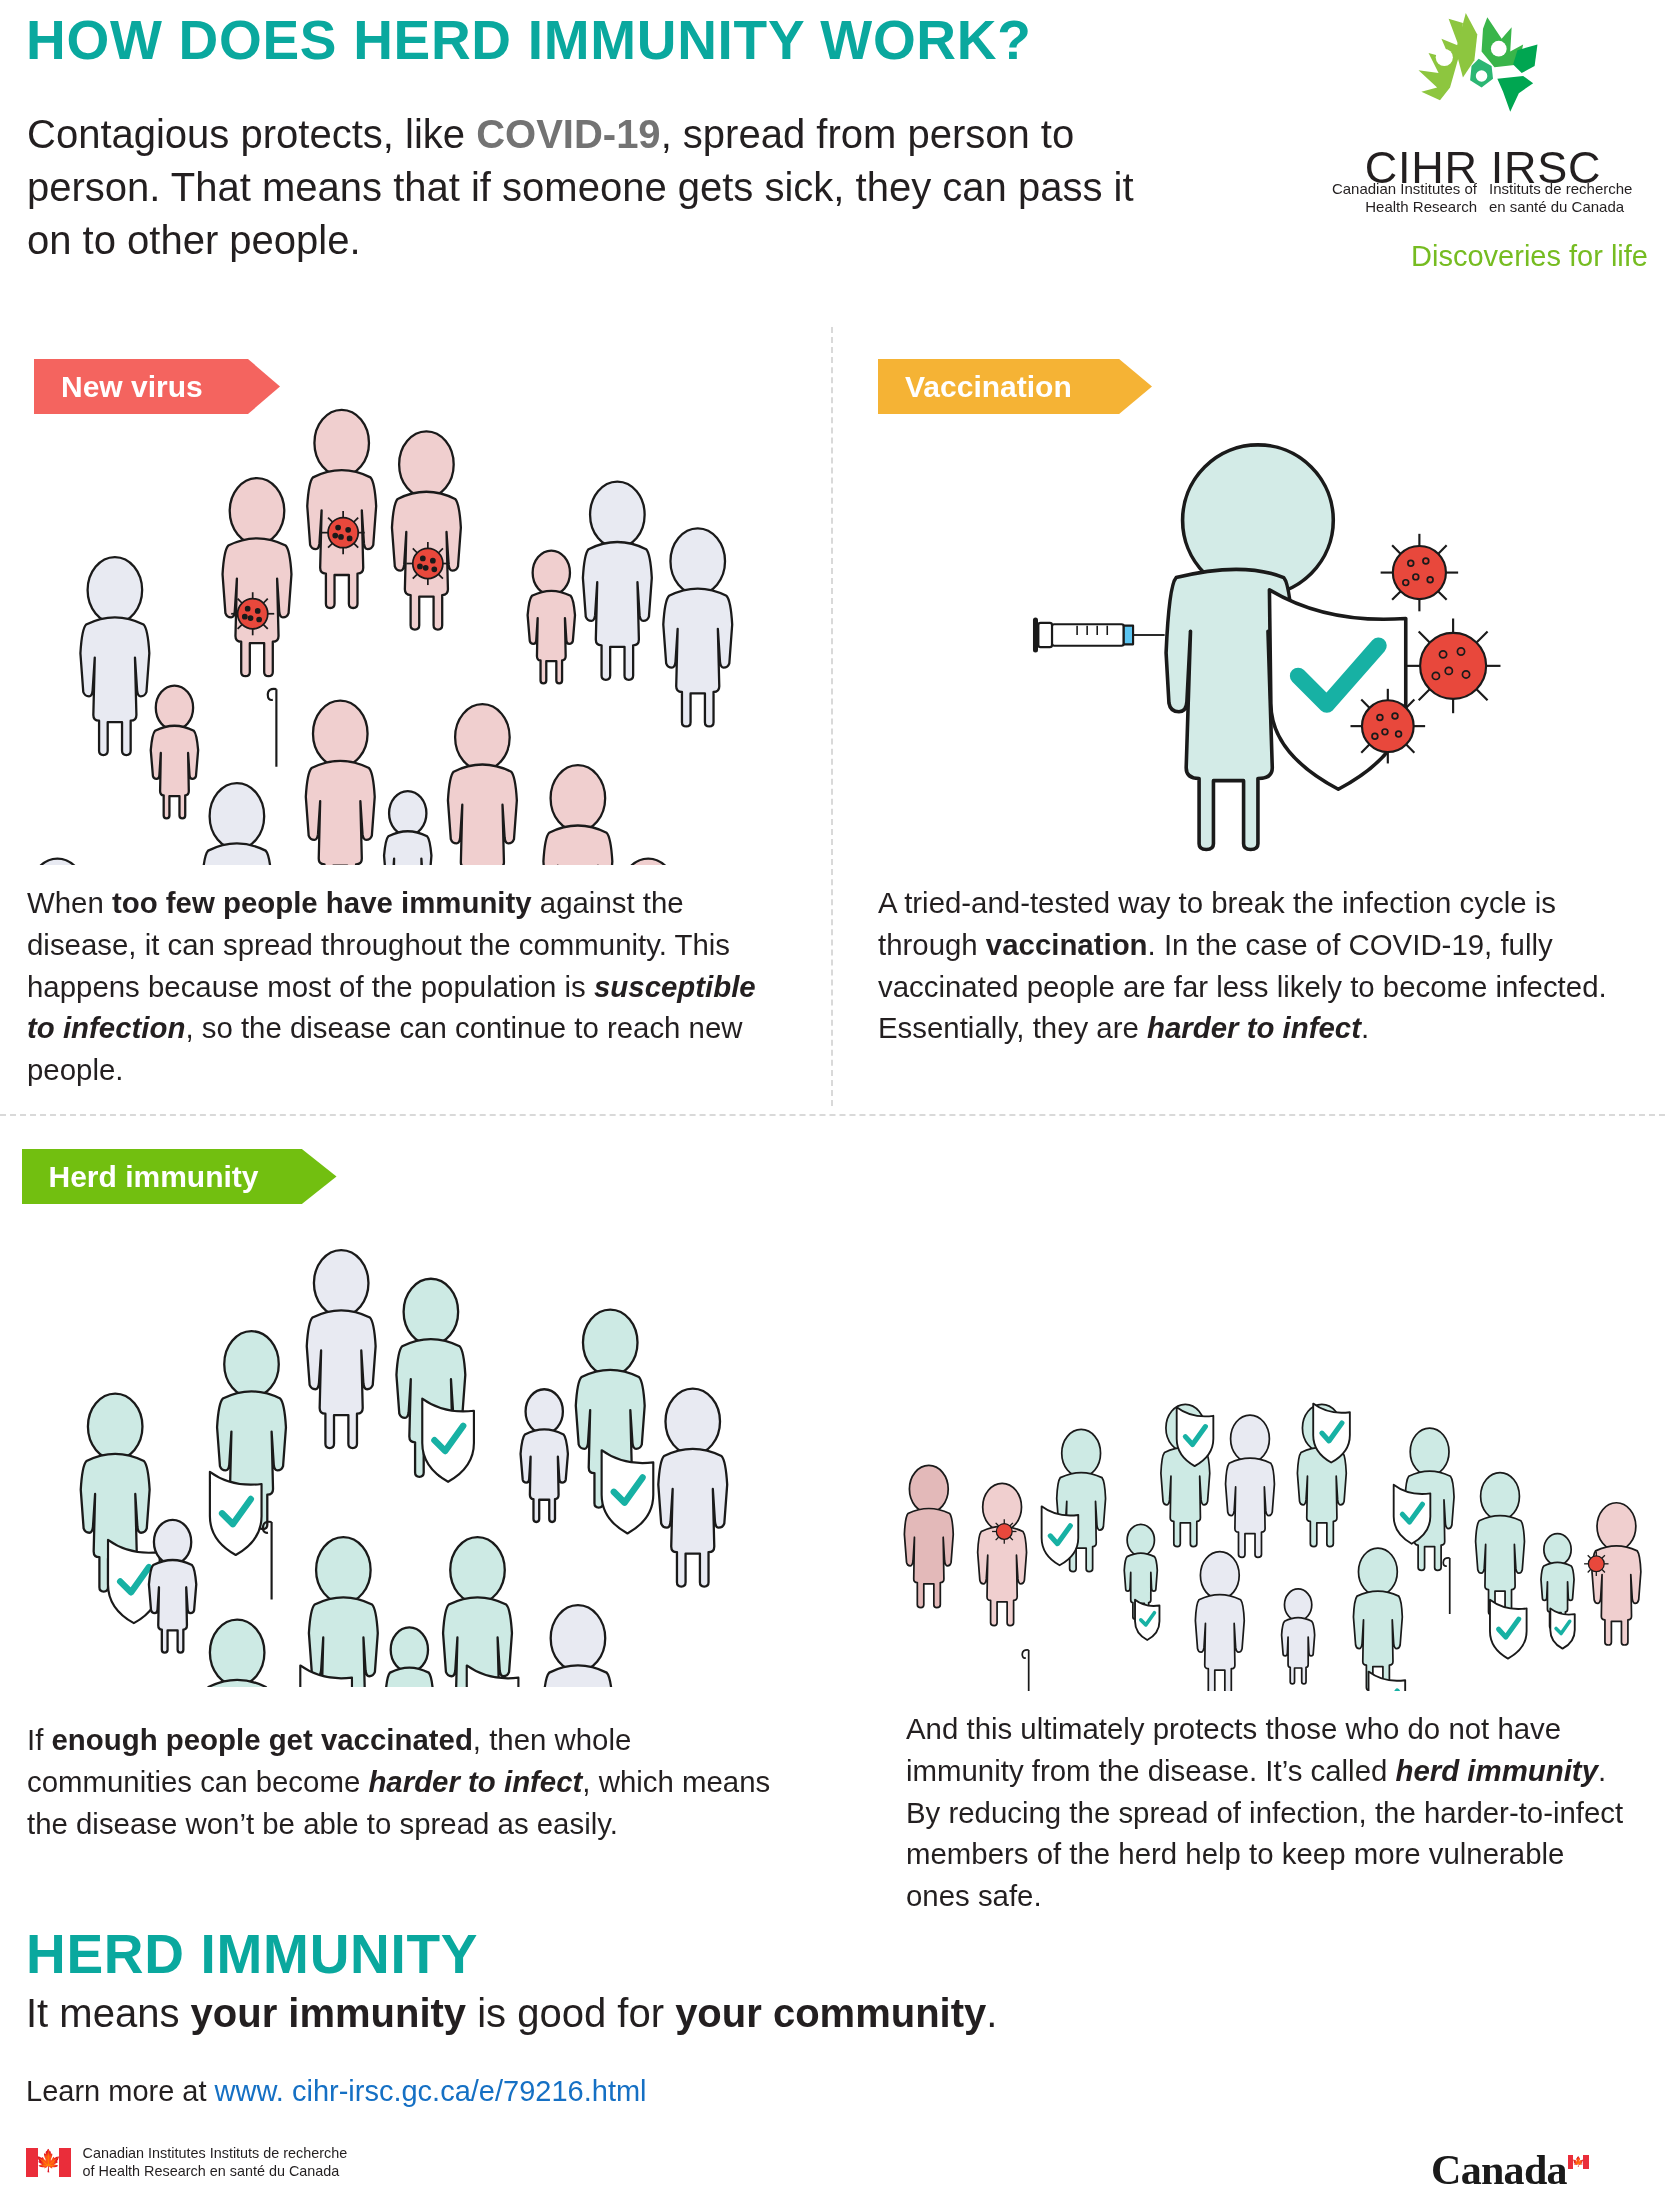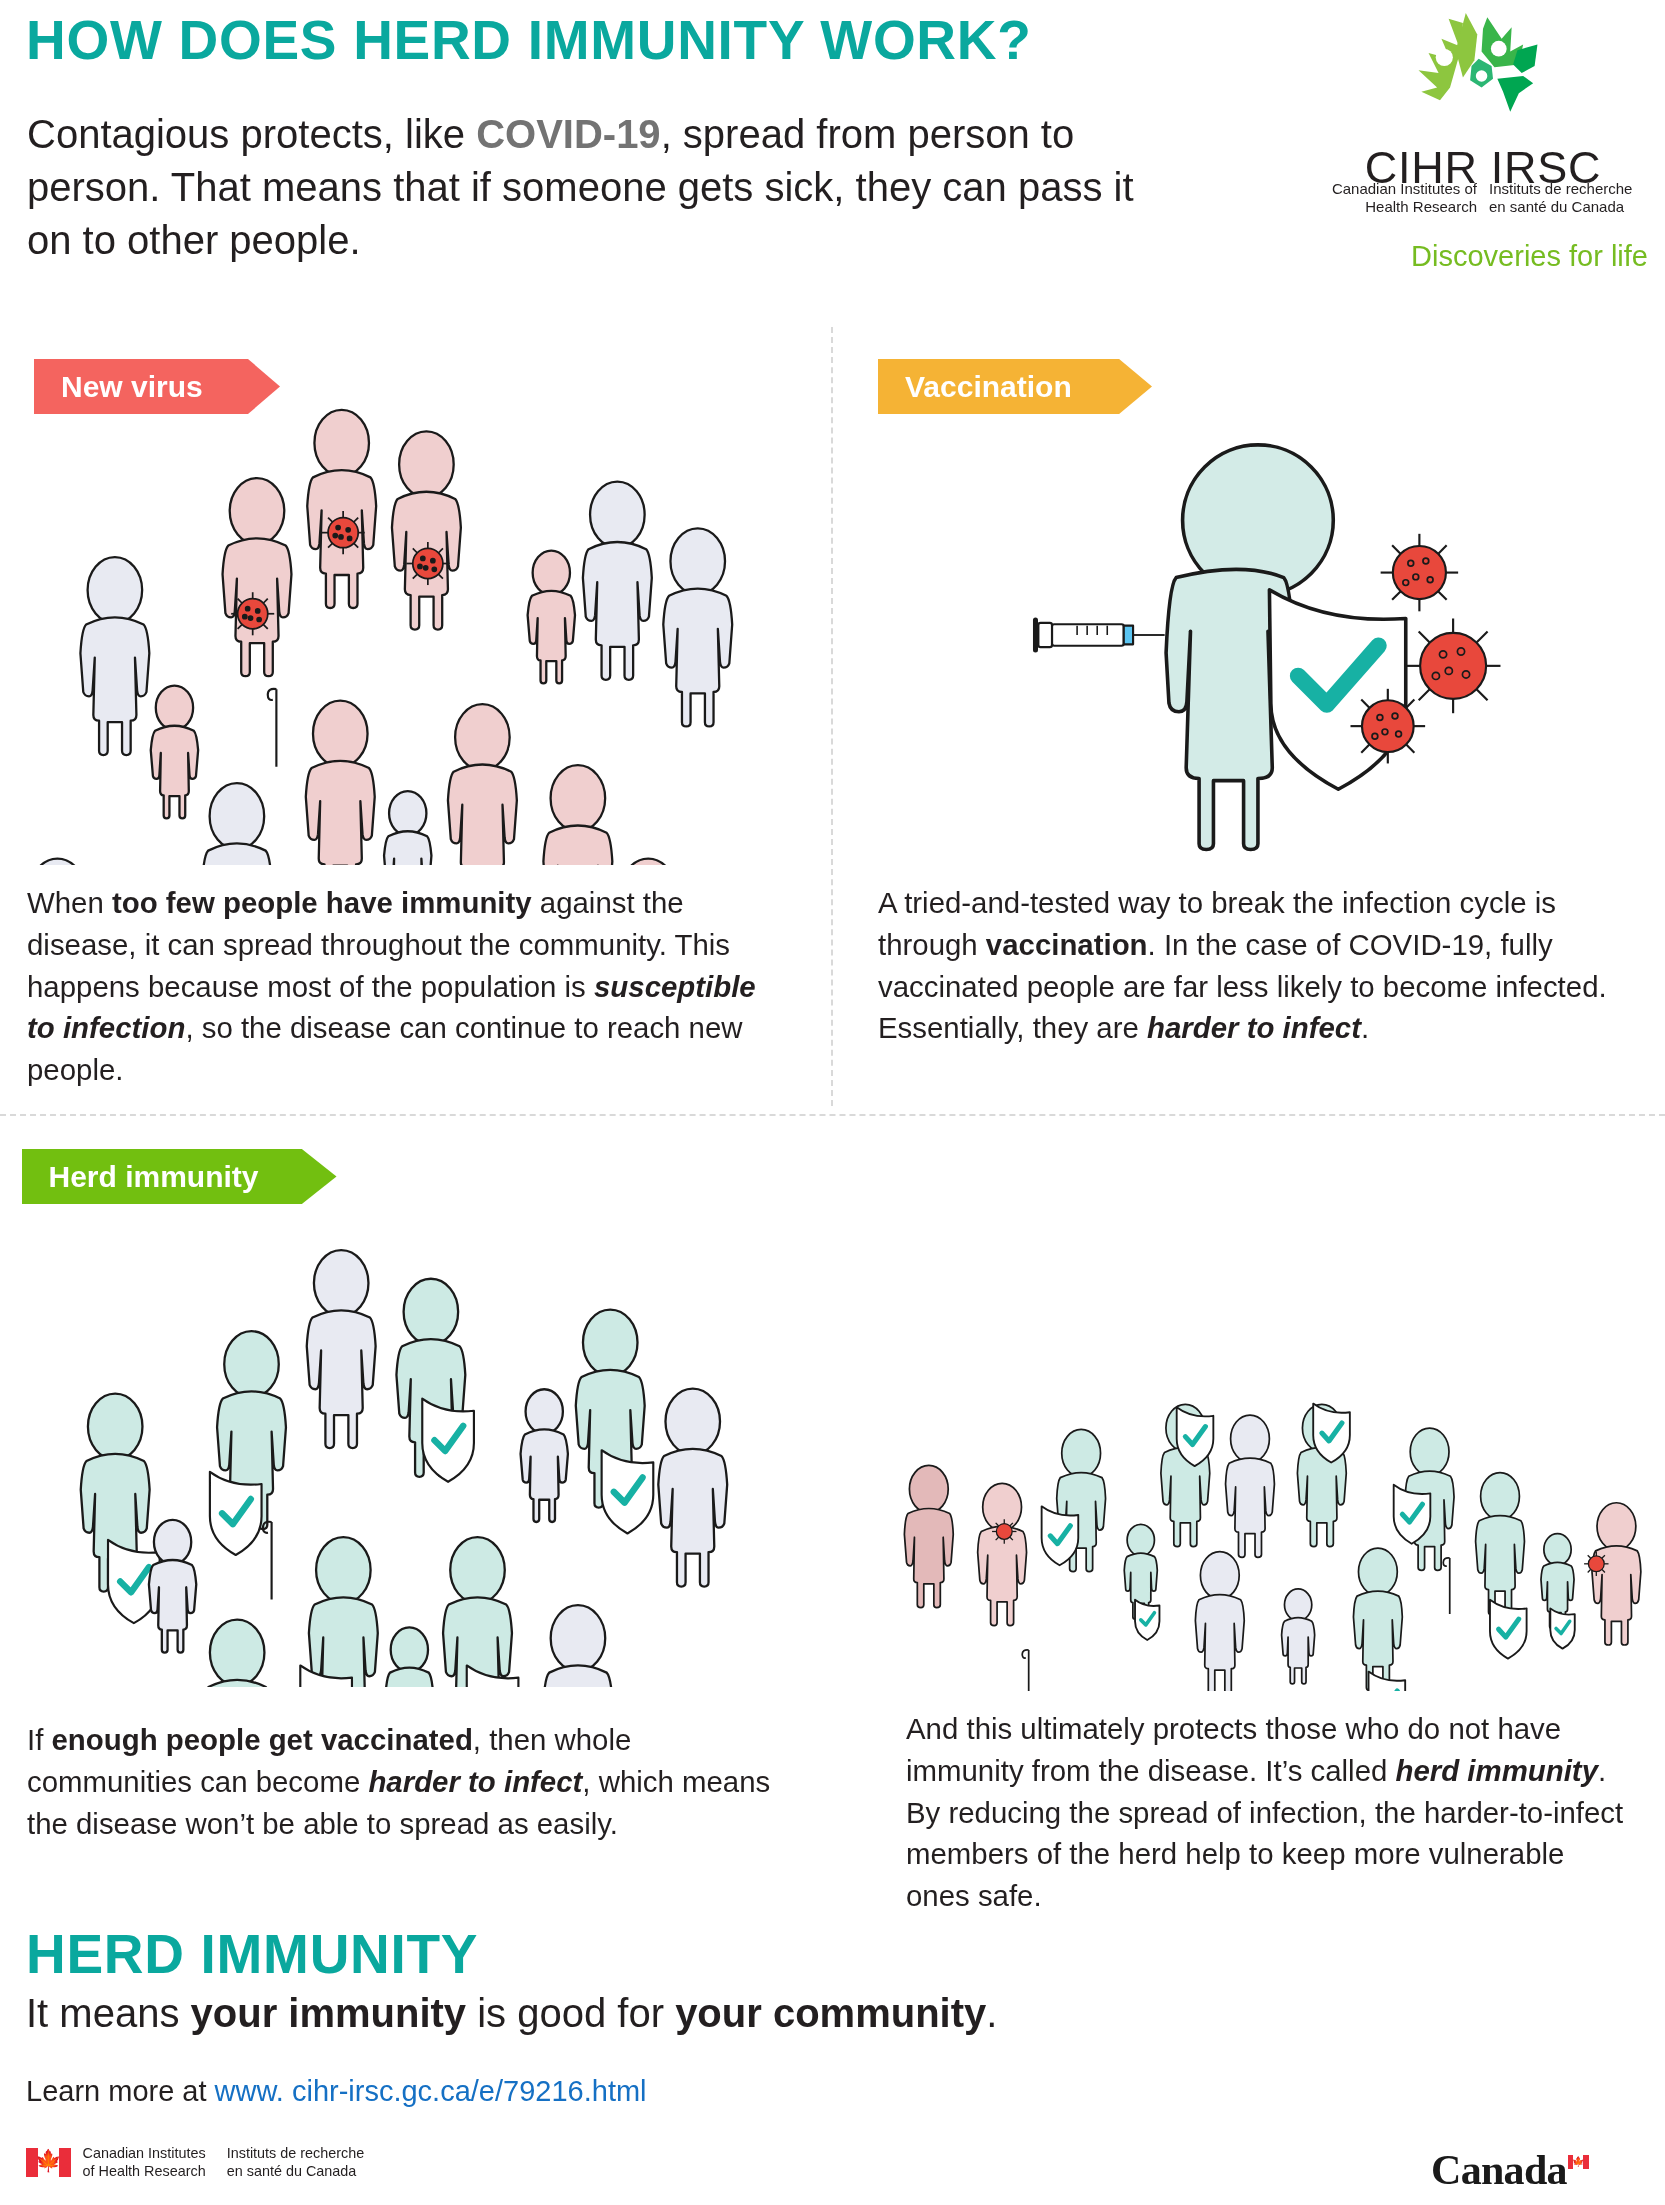--- a/index.html
+++ b/index.html
@@ -70,21 +70,21 @@
     font-size:29px;font-weight:300;color:#231f20;}
   #learn-more .url{color:#1570c4;}
 
   
   #footer-cihr{left:26px;top:2144px;display:flex;align-items:center;gap:11.5px;}
   .flag{width:45px;height:29px;position:relative;background:#fff;}
   .flag .bar{position:absolute;top:0;width:12.2px;height:29px;background:#ea2d3a;}
   .flag .bar.l{left:0;} .flag .bar.r{right:0;}
   .flag .leaf{position:absolute;left:50%;top:50%;transform:translate(-50%,-50%);
     font-size:21.5px;color:#ea2d3a;line-height:1;}
-  .footer-words{display:flex;gap:21px;font-size:14.4px;line-height:1.28;color:#231f20;
+  .footer-words{display:flex;gap:4px;font-size:14.4px;line-height:1.28;color:#231f20;
     font-family:"Liberation Sans",sans-serif;}
   #footer-canada{left:1431px;top:2146px;
     font-family:"Liberation Serif",serif;font-size:42px;font-weight:bold;color:#1a1a1a;
     letter-spacing:-0.7px;}
   #footer-canada .flagmini{display:inline-block;width:21.5px;height:13.6px;
     position:relative;vertical-align:super;margin-left:0.7px;background:#fff;}
   #footer-canada .flagmini .bar{position:absolute;top:0;width:5.7px;height:13.6px;background:#ea2d3a;}
   #footer-canada .flagmini .bar.l{left:0;} #footer-canada .flagmini .bar.r{right:0;}
   #footer-canada .flagmini .leaf{position:absolute;left:50%;top:50%;
     transform:translate(-50%,-50%);font-size:10px;color:#ea2d3a;line-height:1;}

